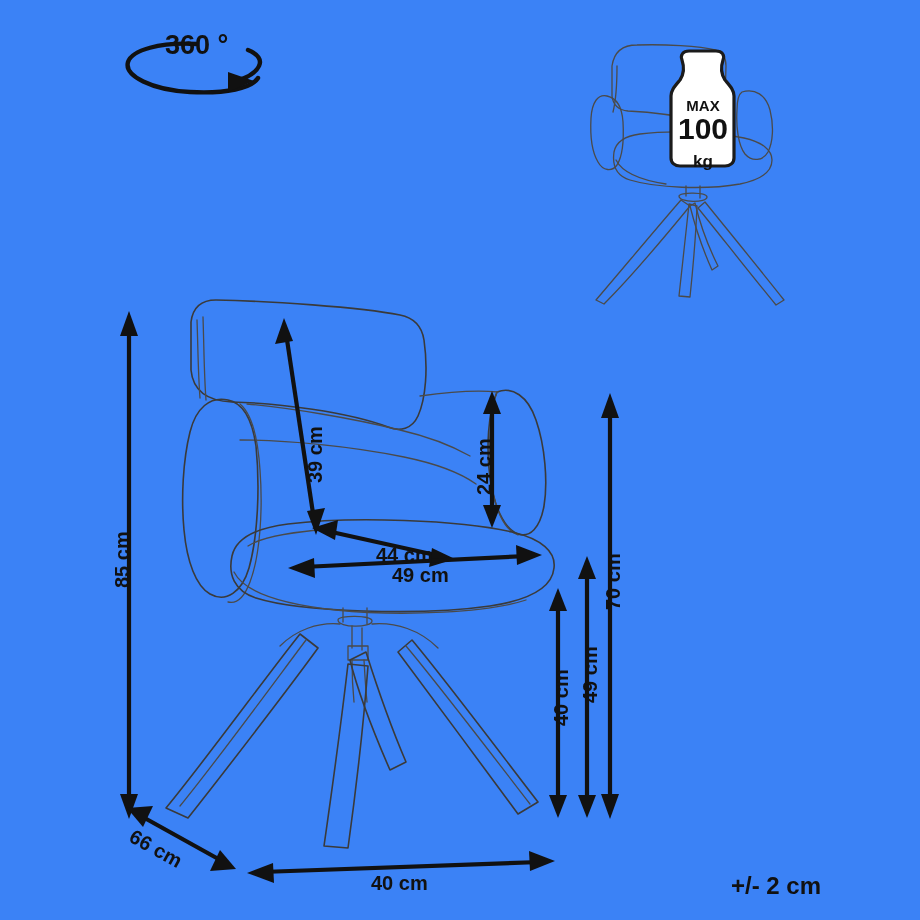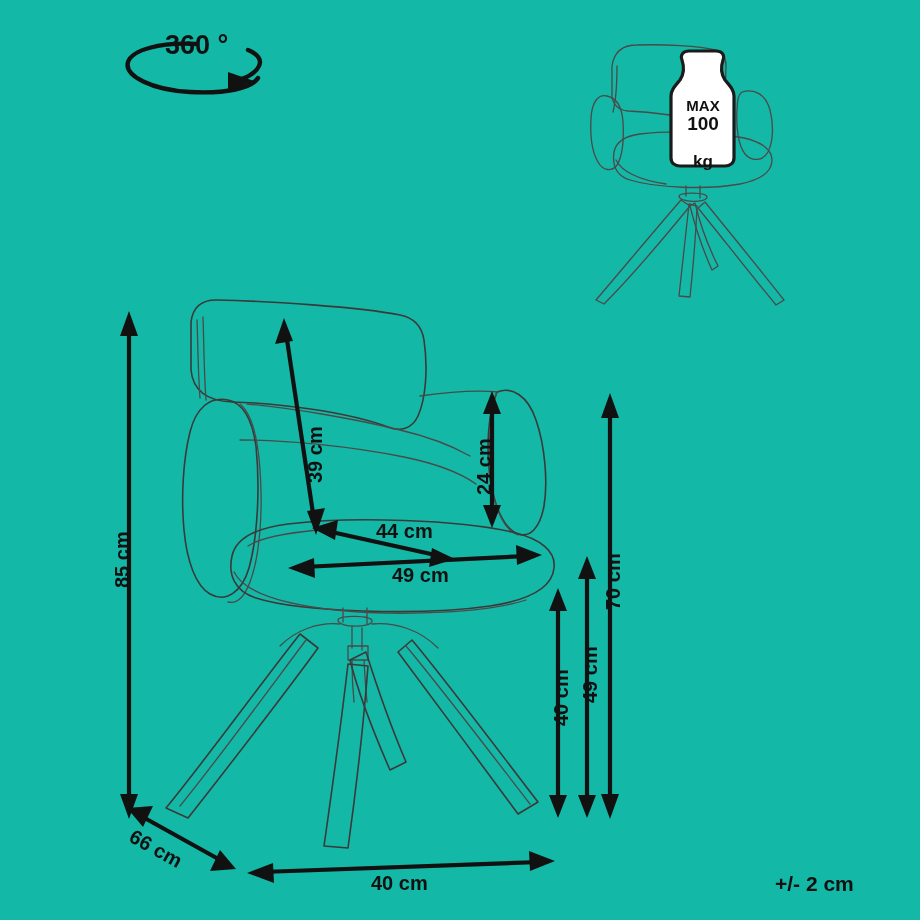--- a/index.html
+++ b/index.html
@@ -8,21 +8,21 @@
     padding: 0;
     background: #ffffff;
   }
   body {
     font-family: "Liberation Sans", sans-serif;
   }
   #sheet {
     position: relative;
     width: 920px;
     height: 920px;
-    background: #14b8a6;
+    background: #3b82f6;
     overflow: hidden;
   }
   #sheet svg.layer {
     position: absolute;
     left: 0;
     top: 0;
     width: 920px;
     height: 920px;
   }
   .outline {
@@ -279,38 +279,38 @@
     <g>
       <line class="dim-line" x1="262" y1="872" x2="540" y2="862"></line>
       <polygon class="dim-head" points="247,873 273,863 274,883"></polygon>
       <polygon class="dim-head" points="555,861 529,851 530,871"></polygon>
     </g>
   </svg>
 
   <div class="rot-label" style="left:165px; top:32px; font-size:27px;">360 °</div>
 
   <div class="wt-text" style="left:665px; top:98px; width:76px; font-size:15px;">MAX</div>
-  <div class="wt-text" style="left:665px; top:114px; width:76px; font-size:19px;">100</div>
+  <div class="wt-text" style="left:665px; top:114px; width:76px; font-size:30px;">100</div>
   <div class="wt-text" style="left:665px; top:153px; width:76px; font-size:17px;">kg</div>
 
   <div class="dim-text vert-text" style="left:112px; top:588px; font-size:20px;">85 cm</div>
 
   <div class="dim-text vert-text" style="left:305px; top:483px; font-size:20px;">39 cm</div>
 
   <div class="dim-text vert-text" style="left:474px; top:495px; font-size:20px;">24 cm</div>
 
-  <div class="dim-text" style="left:376px; top:521px; font-size:20px;">44 cm</div>
+  <div class="dim-text" style="left:376px; top:545px; font-size:20px;">44 cm</div>
 
   <div class="dim-text" style="left:392px; top:565px; font-size:20px;">49 cm</div>
 
   <div class="dim-text vert-text" style="left:551px; top:726px; font-size:20px;">40 cm</div>
 
   <div class="dim-text vert-text" style="left:580px; top:703px; font-size:20px;">49 cm</div>
 
   <div class="dim-text vert-text" style="left:603px; top:610px; font-size:20px;">70 cm</div>
 
   <div class="dim-text" style="left:136px; top:826px; font-size:20px; transform:rotate(29deg); transform-origin:left top;">66 cm</div>
 
   <div class="dim-text" style="left:371px; top:873px; font-size:20px;">40 cm</div>
 
-  <div class="tol-text" style="left:731px; top:872px; font-size:21px;margin-left:44px;">+/- 2 cm</div>
+  <div class="tol-text" style="left:731px; top:872px; font-size:24px;">+/- 2 cm</div>
 
 </div>
 
 </body></html>

